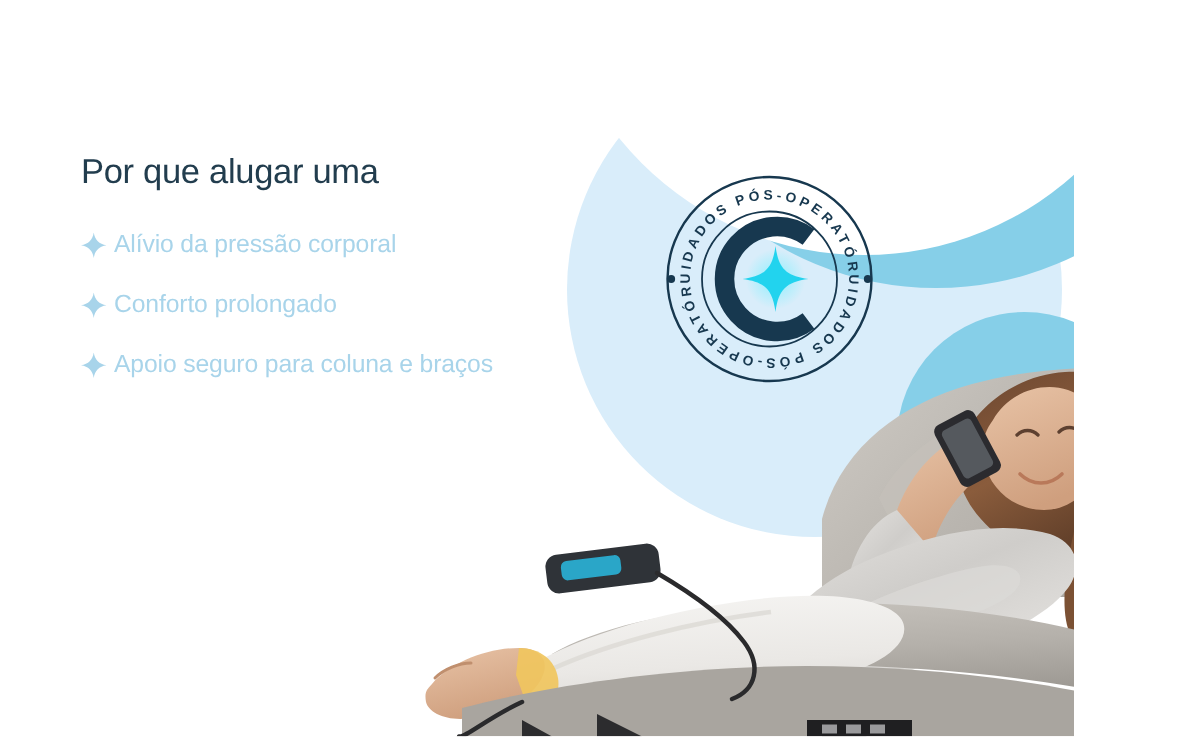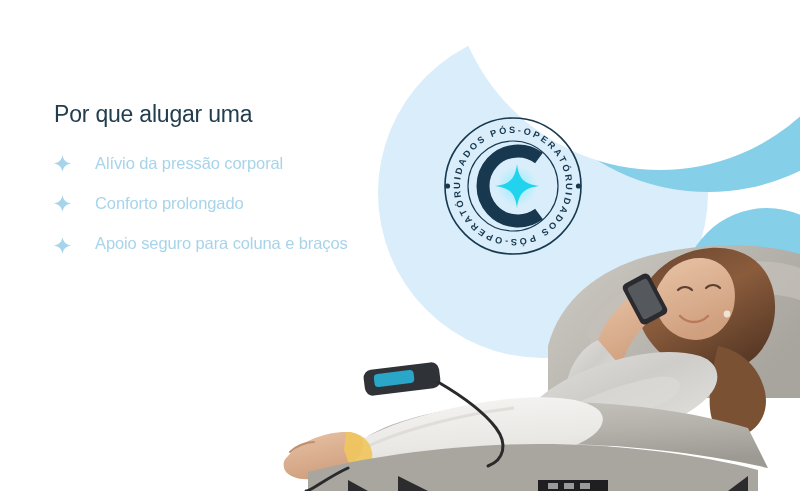--- a/index.html
+++ b/index.html
@@ -6,21 +6,21 @@
     margin: 0;
     padding: 0;
     background: #ffffff;
   }
   body {
     font-family: "Liberation Sans", sans-serif;
   }
 
   .banner {
     position: relative;
-    width: 800px;
+    width: 716px;
     height: 491px;
     overflow: hidden;
     background: #ffffff;
   }
 
   
   .bg-layer {
     position: absolute;
     inset: 0;
     overflow: hidden;
@@ -91,24 +91,24 @@
   }
 
   .benefits {
     list-style: none;
     margin: 0;
     padding: 0;
   }
   .benefit {
     display: flex;
     align-items: flex-start;
-    gap: 24px;
+    gap: 5px;
     margin-bottom: 19px;
   }
-  .benefit:last-child { margin-bottom: 0; align-items: flex-end; }
+  .benefit:last-child { margin-bottom: 0; }
 
   .spark {
     flex: 0 0 auto;
     width: 17px;
     height: 17px;
     margin-top: 2px;
     display: block;
   }
 
   .benefit-label {

